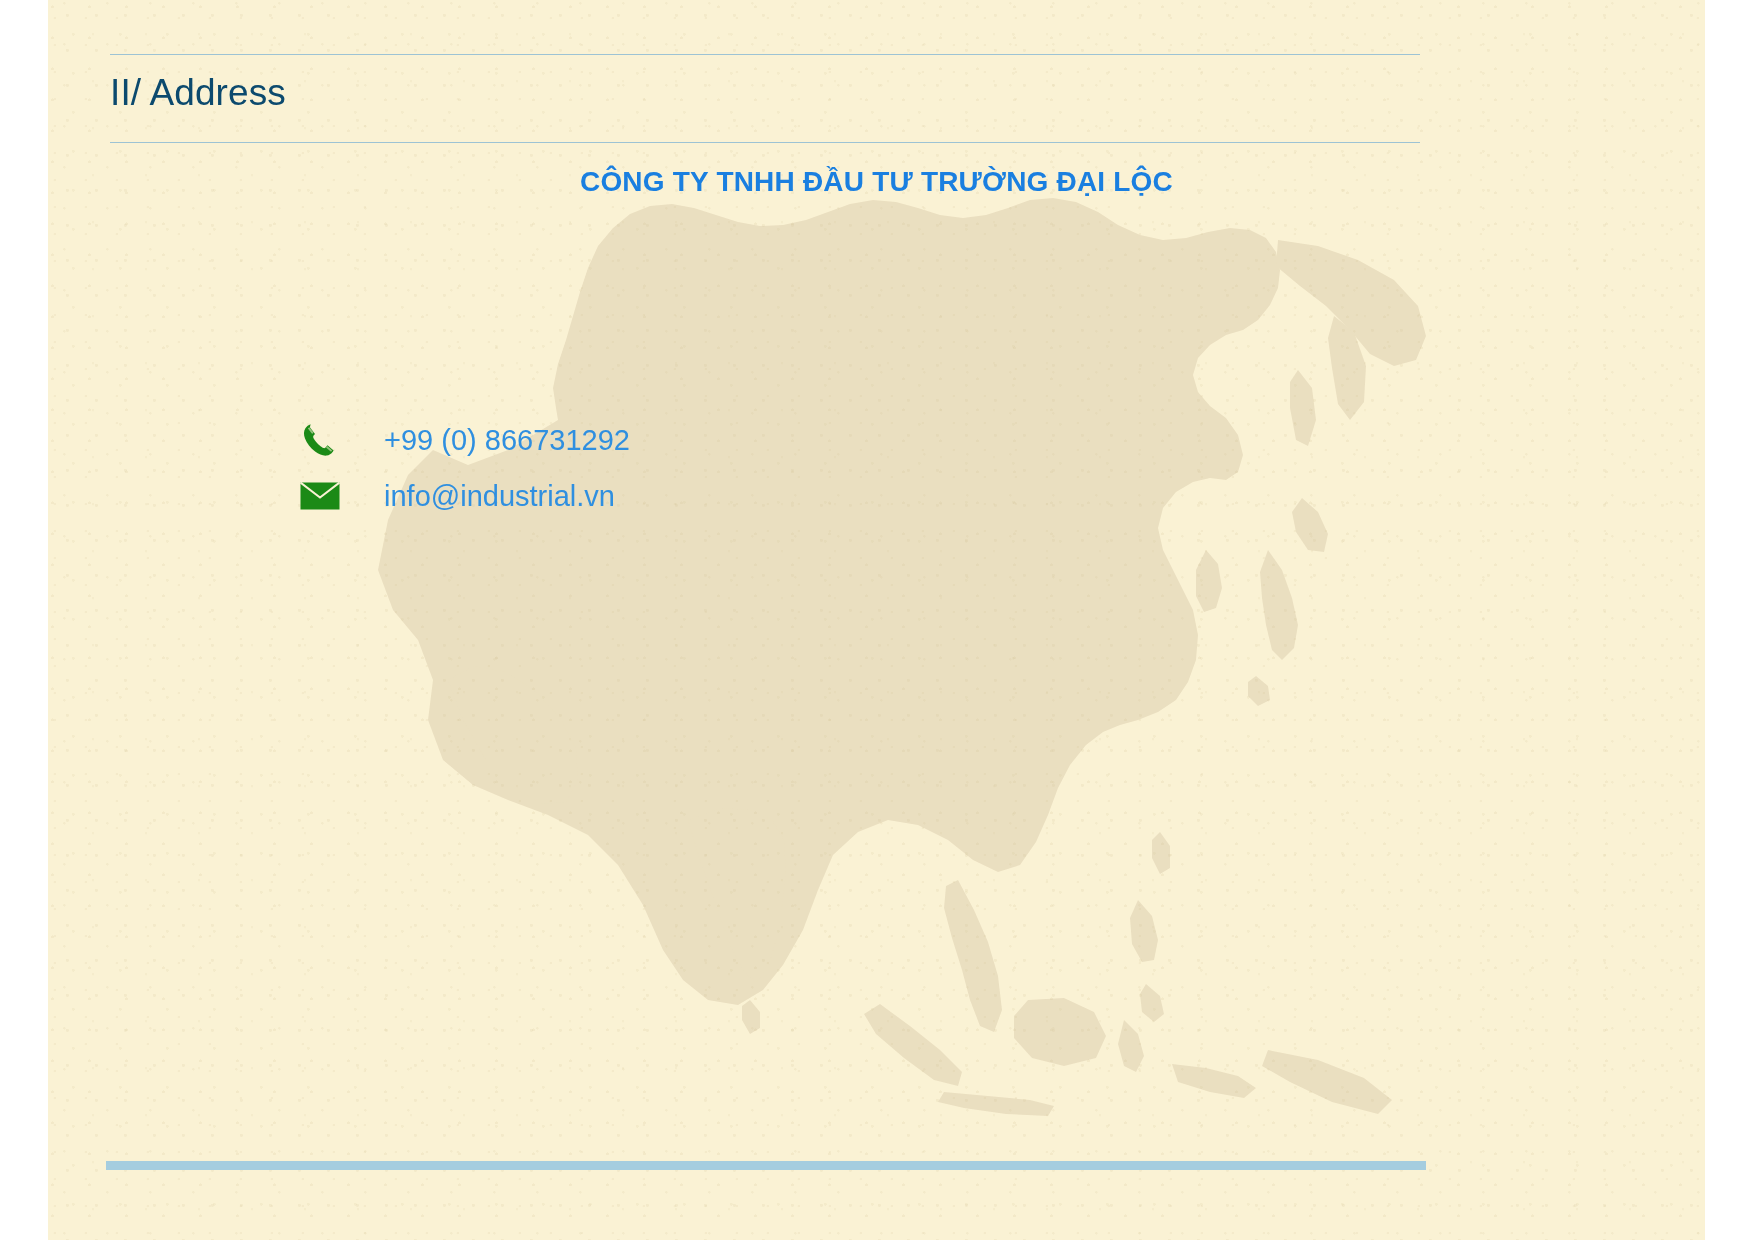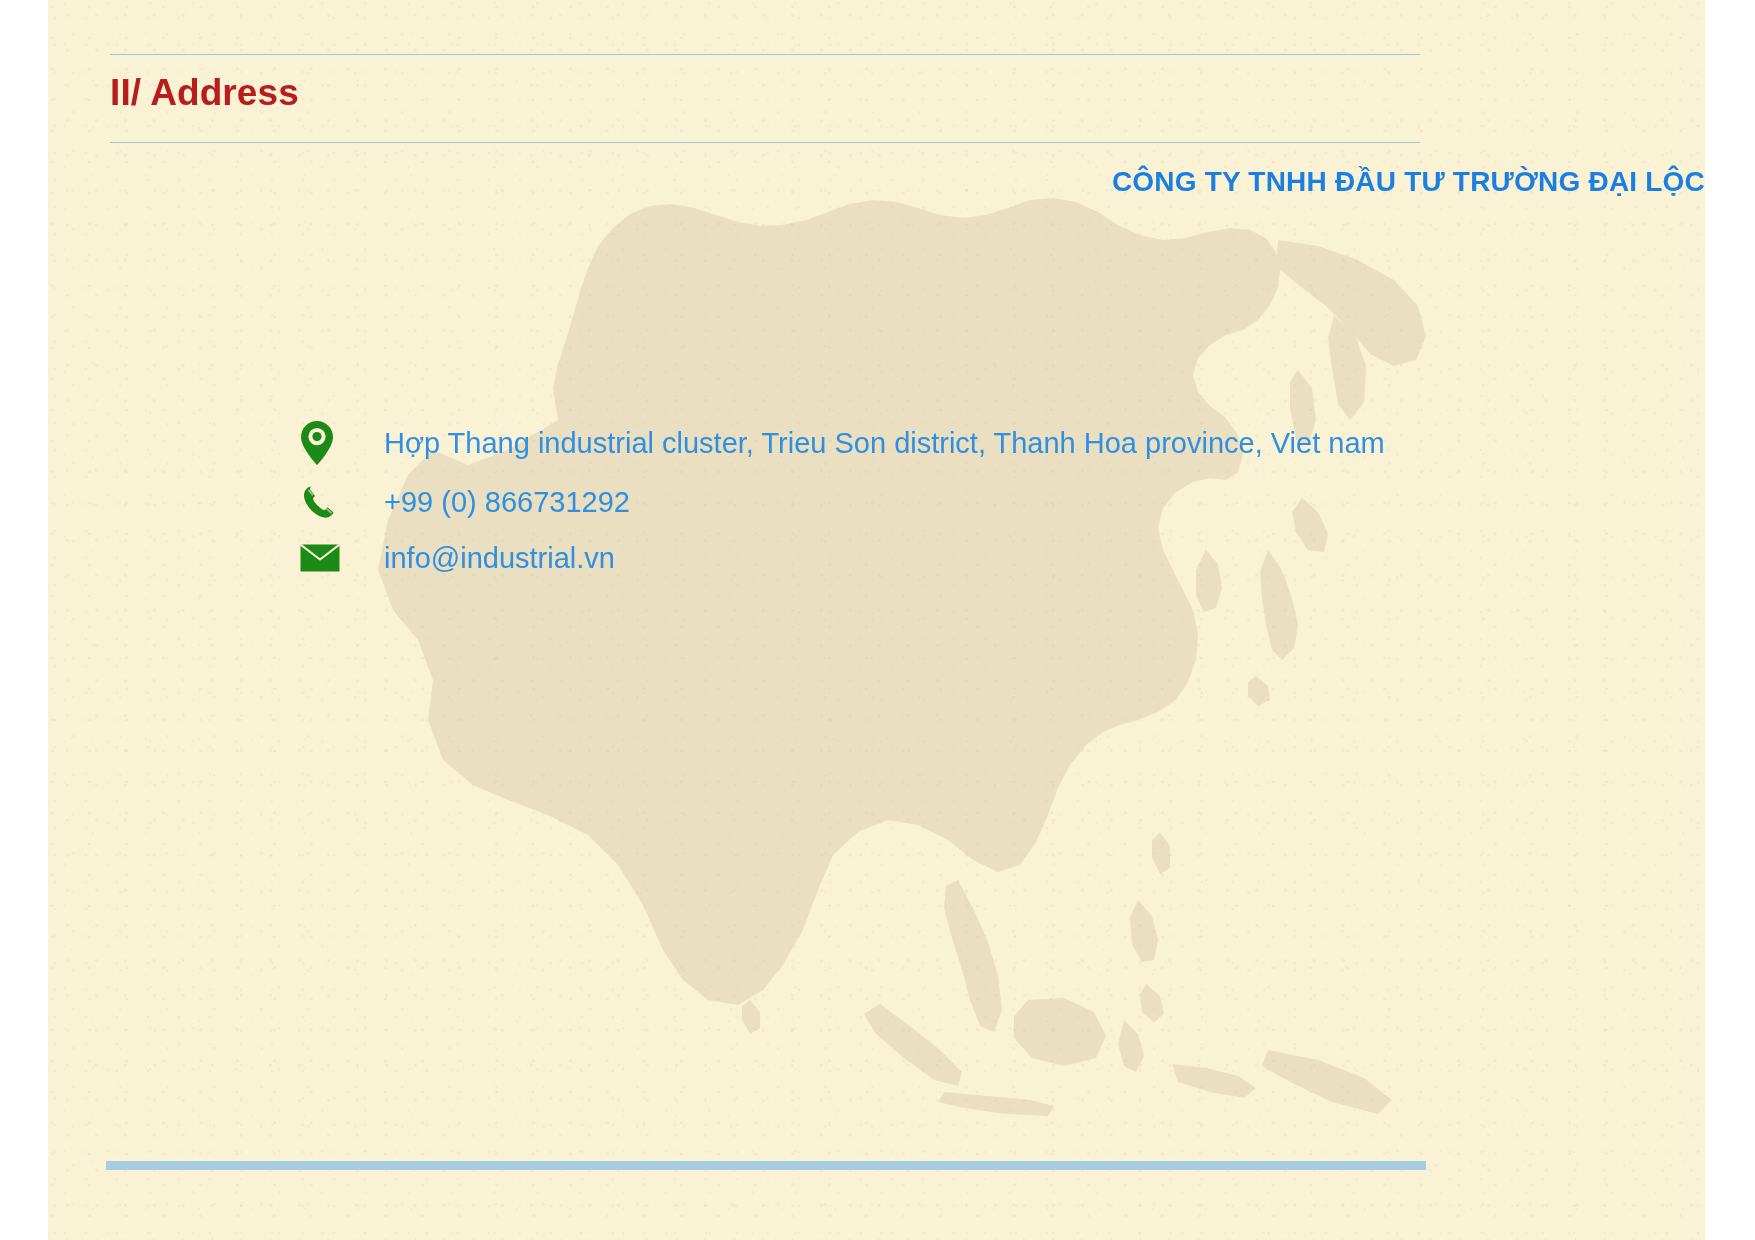--- a/index.html
+++ b/index.html
@@ -62,33 +62,33 @@
     background: #9dc3d4;
   }
   .rule-top    { top: 54px; }
   .rule-bottom { top: 142px; }
 
   .section-title {
     position: absolute;
     left: 62px;
     top: 72px;
     font-size: 37px;
-    font-weight: 700;
-    color: #b91c1c;
+    font-weight: 400;
+    color: #0c4a6e;
     letter-spacing: .1px;
     white-space: nowrap;
   }
 
   
   .company-block {
     position: absolute;
     left: 0px;
     top: 165px;
     width: 1657px;
-    text-align: right;
+    text-align: center;
   }
   .company-line {
     font-size: 28px;
     font-weight: bold;
     color: #1a7fe0;
     line-height: 1.18;
     letter-spacing: .2px;
     white-space: nowrap;
   }
   .company-line.l2 { color: #1a7fe0; }
@@ -220,30 +220,20 @@
   <div class="rule rule-bottom"></div>
 
   <div class="section-title">II/ Address</div>
 
   <div class="company-block">
     <div class="company-line l1">CÔNG TY TNHH ĐẦU TƯ TRƯỜNG ĐẠI LỘC</div>
   </div>
 
   <div class="contacts">
 
-    <div class="contact-row row-address">
-      <span class="contact-icon">
-        <svg width="34" height="46" viewBox="0 0 34 46" xmlns="http://www.w3.org/2000/svg">
-          <path d="M17 1 C8.2 1 1 8.1 1 16.9 C1 28.2 17 45 17 45 C17 45 33 28.2 33 16.9 C33 8.1 25.8 1 17 1 Z" fill="#1b8a16"></path>
-          <circle cx="17" cy="16.6" r="8.6" fill="#faf2d4"></circle>
-          <circle cx="17" cy="16.6" r="4.6" fill="#1b8a16"></circle>
-        </svg>
-      </span>
-      <span class="contact-text">Hợp Thang industrial cluster, Trieu Son district, Thanh Hoa province, Viet nam</span>
-    </div>
 
     <div class="contact-row row-phone">
       <span class="contact-icon">
         <svg width="36" height="36" viewBox="0 0 36 36" xmlns="http://www.w3.org/2000/svg">
           <path d="M10.6 2.2 C8.6 2.8 6.6 4.4 5.4 6.3 C3.6 9.2 3.6 12.8 5.0 16.6
                    C6.7 21.2 10.6 26.3 15.1 29.6 C19.0 32.5 23.2 34.0 26.6 33.6
                    C29.1 33.3 31.3 31.9 32.8 29.8 L33.6 28.6 L27.5 23.2 L26.4 24.6
                    C25.3 26.0 24.6 26.4 23.6 26.1 C21.5 25.5 17.4 22.0 15.0 18.6
                    C13.1 15.9 12.7 14.6 13.6 13.5 L15.0 11.9 L9.9 5.2 Z" fill="#1b8a16"></path>
           <path d="M13.4 10.6 L9.3 5.3 L7.9 6.6 L12.2 11.9 Z" fill="#faf2d4" opacity="0.55"></path>

